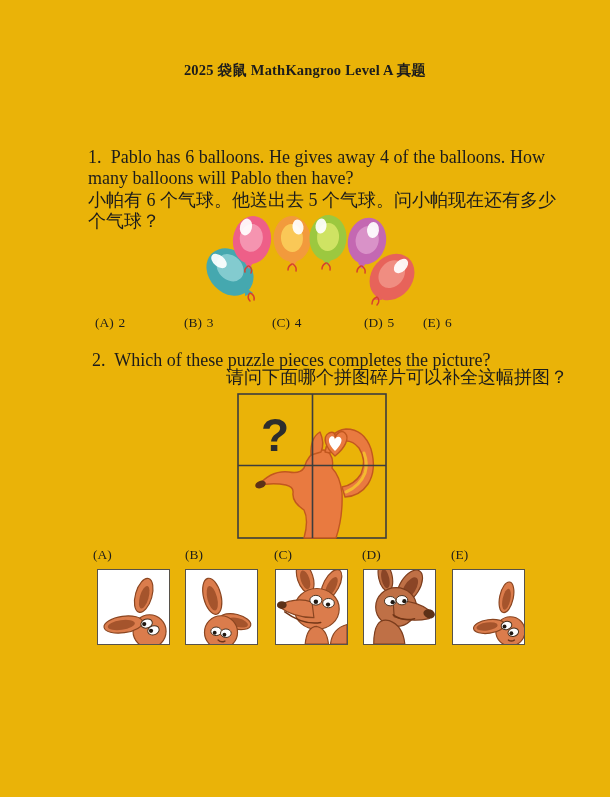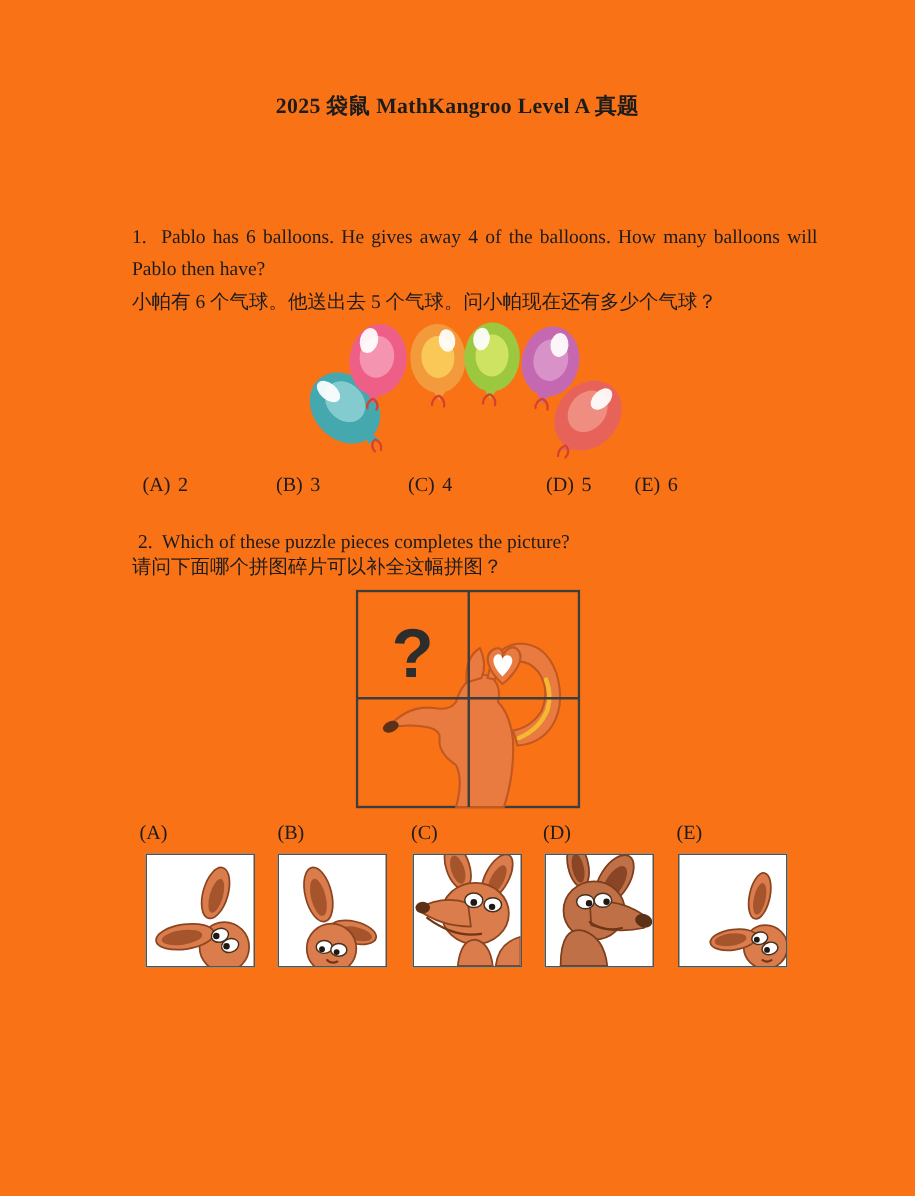--- a/index.html
+++ b/index.html
@@ -1,24 +1,24 @@
 <!DOCTYPE html>
 <html style="--ink: #1c1c1c; --grid-ink: #3d3d3d; --box-border: #57524a; --balloon-1: #45a8af; --balloon-1-light: #9edadd; --balloon-2: #ee5f88; --balloon-2-light: #f8abc2; --balloon-3: #f29a3c; --balloon-3-light: #fbd35e; --balloon-4: #9cc83f; --balloon-4-light: #dcea6d; --balloon-5: #c468b2; --balloon-5-light: #e2a4d2; --balloon-6: #e7635a; --balloon-6-light: #f4a091; --string-red: #d6402e; --kangaroo-body: #e97a40; --kangaroo-outline: #c2571f; --kangaroo-nose: #5d3117; --kangaroo-stripe: #f5c02f; --head-body: #db7c4c; --head-inner-ear: #a5542c; --head-outline: #8a4520; --head-dark-body: #bf7046; --head-dark-inner: #8a4526; --head-dark-outline: #7c3d1d;"><head>
 <meta charset="utf-8">
 <style>
   html,body{margin:0;padding:0;background:#fff;}
-  .page{position:relative;width:610px;height:797px;background:#f97316;overflow:hidden;
+  .page{position:relative;width:610px;height:797px;background:#eab308;overflow:hidden;
         font-family:"Liberation Serif",serif;color:var(--ink,#1c1c1c);}
   .abs{position:absolute;}
   .title{top:61px;left:0;width:610px;text-align:center;font-weight:bold;font-size:14.5px;letter-spacing:.2px;}
-  .qtext{font-size:13px;line-height:21px;}
+  .qtext{font-size:18px;line-height:21px;}
   .q1en{left:88px;top:147px;width:457px;text-align:justify;}
   .q1zh{left:88px;top:190px;width:480px;}
   .q2en{left:88px;top:346px;width:480px;}
-  .q2zh{left:88px;top:367px;width:480px;}
+  .q2zh{left:88px;top:367px;width:480px;text-align:right;}
   .balloons{left:190px;top:202px;}
   .puzzle{left:237px;top:393px;}
   .q1opt{position:absolute;top:315px;font-size:13.4px;white-space:nowrap;text-align:right;}
   .q1opt .lab{margin-right:5px;}
   .oA1{left:95px}.oB1{left:184px}.oC1{left:272px}.oD1{left:364px}.oE1{left:423px}
   .q2lab{position:absolute;top:547px;font-size:13.4px;}
   .lA{left:93px}.lB{left:185px}.lC{left:274px}.lD{left:362px}.lE{left:451px}
   .obox{position:absolute;top:569px;width:73px;height:76px;box-sizing:border-box;
         border:1.3px solid var(--box-border,#57524a);background:#fff;}
   .bA{left:97px}.bB{left:185px}.bC{left:275px}.bD{left:363px}.bE{left:452px}

